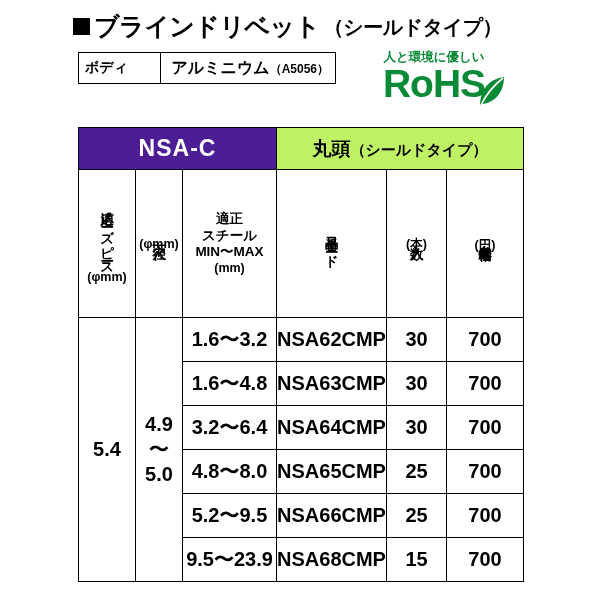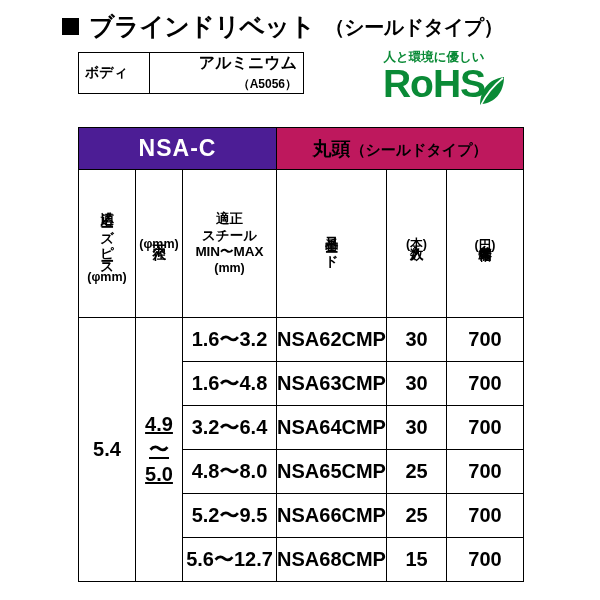--- a/index.html
+++ b/index.html
@@ -14,25 +14,25 @@
     position: relative;
     width: 600px;
     height: 600px;
     background: #ffffff;
     overflow: hidden;
   }
 
   
   .title-row {
     position: absolute;
-    left: 62px;
+    left: 73px;
     top: 14px;
     display: flex;
     align-items: center;
-    gap: 10px;
+    gap: 4px;
   }
   .title-square {
     width: 17px; height: 17px;
     background: #000;
     display: inline-block;
   }
   .title-main {
     font-size: 25px;
     font-weight: bold;
     letter-spacing: -0.5px;
@@ -43,21 +43,21 @@
     font-weight: bold;
     letter-spacing: -0.5px;
     line-height: 1;
   }
 
   
   .spec {
     position: absolute;
     left: 78px;
     top: 52px;
-    width: 226px;
+    width: 258px;
     border-collapse: collapse;
     padding-left: 12px;
   }
   .spec td {
     border: 1px solid #000;
     height: 31px;
     padding: 0 6px;
     font-size: 14px;
     font-weight: bold;
     vertical-align: middle;
@@ -115,21 +115,21 @@
   }
   
   .band-left {
     background: #4c1d95;
     color: #ffffff;
     font-size: 23px;
     height: 42px;
     letter-spacing: 1px;
   }
   .band-right {
-    background: #be185d;
+    background: #bef264;
     color: #000000;
     height: 42px;
   }
   .band-right .b-main { font-size: 19px; }
   .band-right .b-sub  { font-size: 15px; }
 
   
   .colhead {
     height: 148px;
     font-size: 13.5px;
@@ -150,21 +150,21 @@
   .vwrap {
     display: flex;
     flex-direction: column;
     align-items: center;
     justify-content: center;
     height: 100%;
   }
 
   .data-row td { height: 44px; font-size: 20px; }
   .cell-nose { font-size: 19px; }
-  .cell-hole { font-size: 15.5px; line-height: 1.25; text-decoration: underline; }
+  .cell-hole { font-size: 15.5px; line-height: 1.25; }
   .cell-code { font-size: 16px; }
   .cell-price { font-size: 15.5px; }
 
   
   .c1 { width: 57px; }
   .c2 { width: 47px; }
   .c3 { width: 94px; }
   .c4 { width: 110px; }
   .c5 { width: 60px; }
   .c6 { width: 77px; }
@@ -284,21 +284,21 @@
         <td>25</td>
         <td class="cell-price">700</td>
       </tr>
       <tr class="data-row">
         <td>5.2〜9.5</td>
         <td class="cell-code">NSA66CMP</td>
         <td>25</td>
         <td class="cell-price">700</td>
       </tr>
       <tr class="data-row">
-        <td>5.6〜12.7</td>
+        <td>9.5〜23.9</td>
         <td class="cell-code">NSA68CMP</td>
         <td>15</td>
         <td class="cell-price">700</td>
       </tr>
     </tbody>
   </table>
 
 </div>
 
 </body></html>

